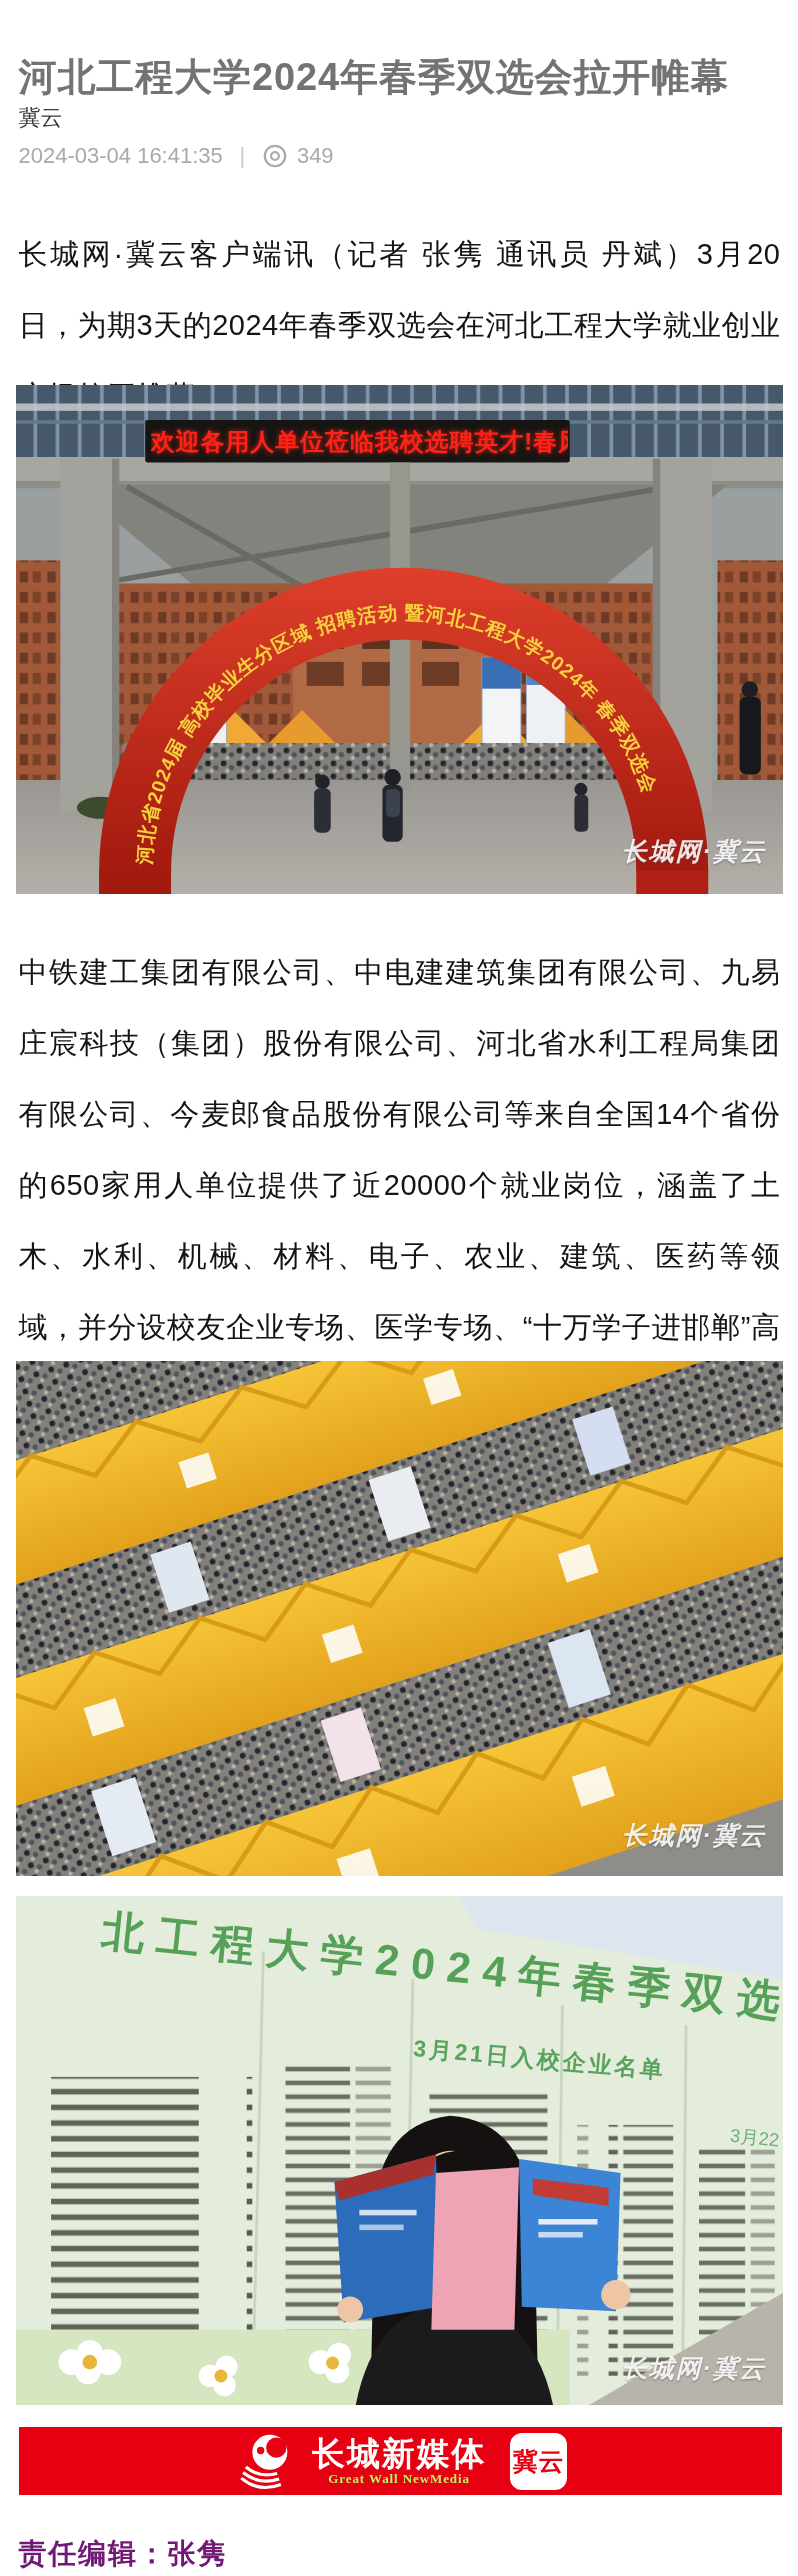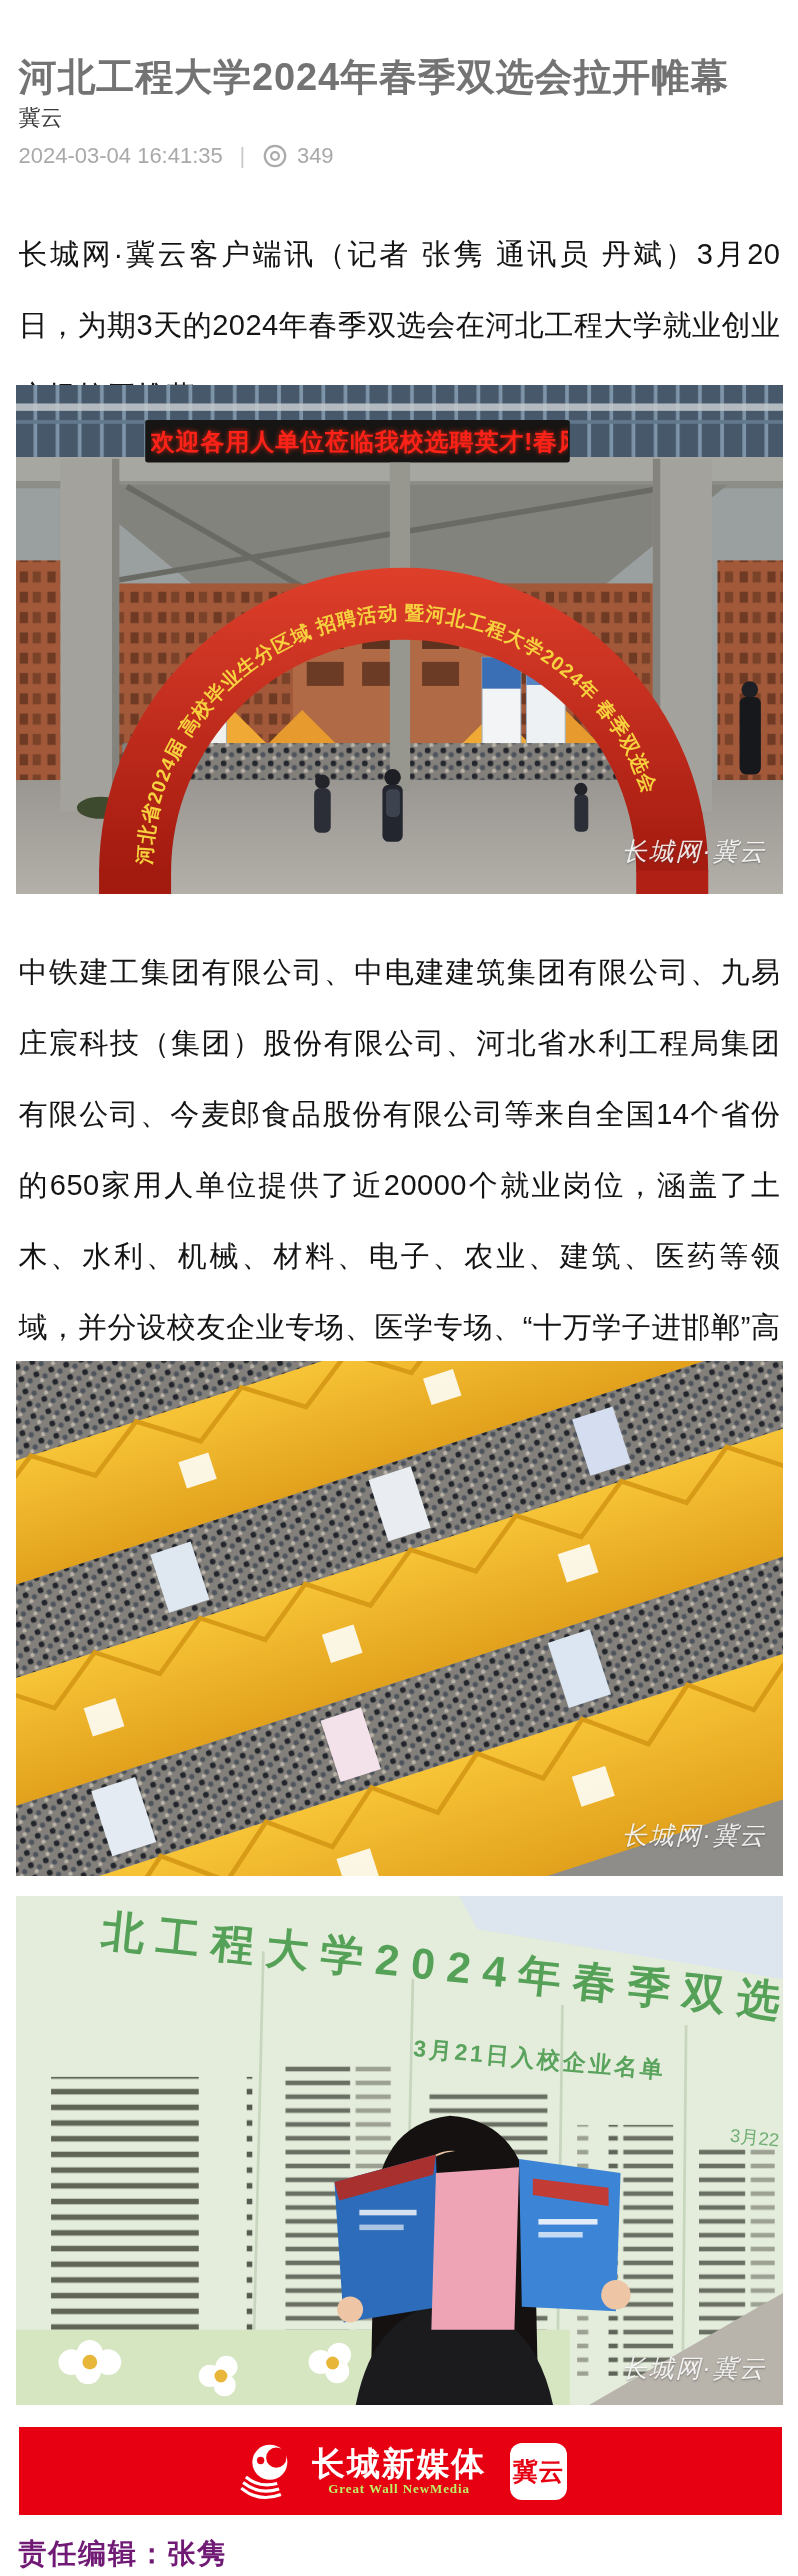--- a/index.html
+++ b/index.html
@@ -14,26 +14,26 @@
   .para{left:18.5px;width:762px;font-size:29px;line-height:71px;color:#141414;text-align:justify;letter-spacing:0.5px;}
   #para1{top:190px;}
   #para2{top:908px;}
   .photo{left:15.7px;width:767px;overflow:hidden;background:#ddd;}
   #photo1{top:385px;height:509px;}
   #photo2{top:1361px;height:515px;}
   #photo3{top:1896px;height:509px;}
   .photo svg{display:block;width:767px;}
   .overlay{position:absolute;pointer-events:none;}
   .led-text{left:135px;top:41px;width:417px;height:37px;color:#ff2218;font-size:24px;font-weight:700;white-space:nowrap;overflow:hidden;text-shadow:0 0 5.5px rgba(255,40,20,.8);letter-spacing:0.9px;}
-  .watermark{right:16.6px;color:rgba(255,255,255,.88);font-size:25px;font-weight:400;letter-spacing:1.8px;text-shadow:0 0.9px 1.8px rgba(60,60,60,.5);font-style:italic;}
+  .watermark{right:16.6px;color:rgba(255,255,255,.88);font-size:25px;font-weight:700;letter-spacing:1.8px;text-shadow:0 0.9px 1.8px rgba(60,60,60,.5);font-style:italic;}
   #wm1{bottom:26px;} #wm2{bottom:24px;} #wm3{bottom:20px;}
   .wall-title{left:89px;top:5.5px;width:701px;color:#55a157;font-size:43px;font-weight:700;letter-spacing:12px;transform:rotate(6deg);transform-origin:left top;white-space:nowrap;}
   .wall-subtitle{left:397px;top:148px;color:#5aa35d;font-size:23px;font-weight:700;letter-spacing:2.8px;transform:rotate(5deg);}
   .wall-side{right:3.7px;top:229px;color:#6fae72;font-size:18.5px;transform:rotate(6deg);}
-  #footer-banner{left:18.5px;top:2427px;width:763px;height:88px;background:#e60012;display:flex;align-items:center;justify-content:center;gap:24px;}
+  #footer-banner{left:18.5px;top:2427px;width:763px;height:68px;background:#e60012;display:flex;align-items:center;justify-content:center;gap:24px;}
   .brand-group{display:flex;align-items:center;gap:9.2px;}
   .brand-texts{display:flex;flex-direction:column;align-items:center;line-height:1;}
   .brand-cn{color:#fff;font-size:33px;font-weight:700;letter-spacing:1.8px;}
   .brand-en{color:#bef264;font-size:13px;font-family:"Liberation Serif",serif;font-weight:700;letter-spacing:0.9px;margin-top:2.8px;}
   .badge{width:57px;height:57px;background:#fff;border-radius:12px;display:flex;align-items:center;justify-content:center;}
   .badge span{color:#e60012;font-size:25px;font-weight:700;letter-spacing:0.9px;}
   #editor{left:18.5px;top:2535px;font-size:28px;font-weight:700;color:#701a75;letter-spacing:1.8px;}
 </style>
 </head>
 <body>

